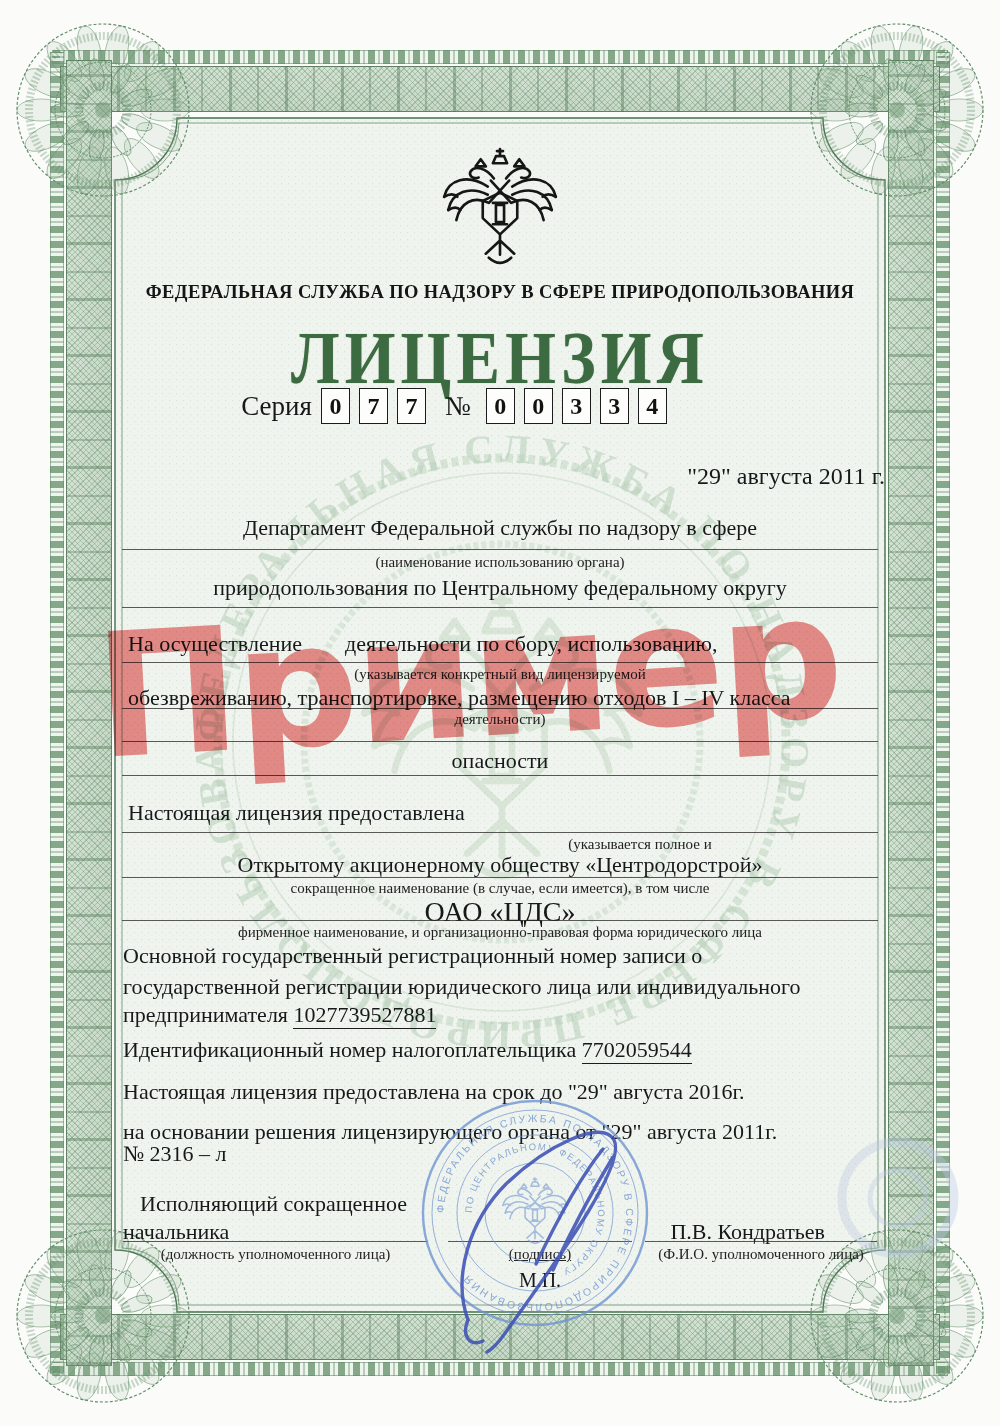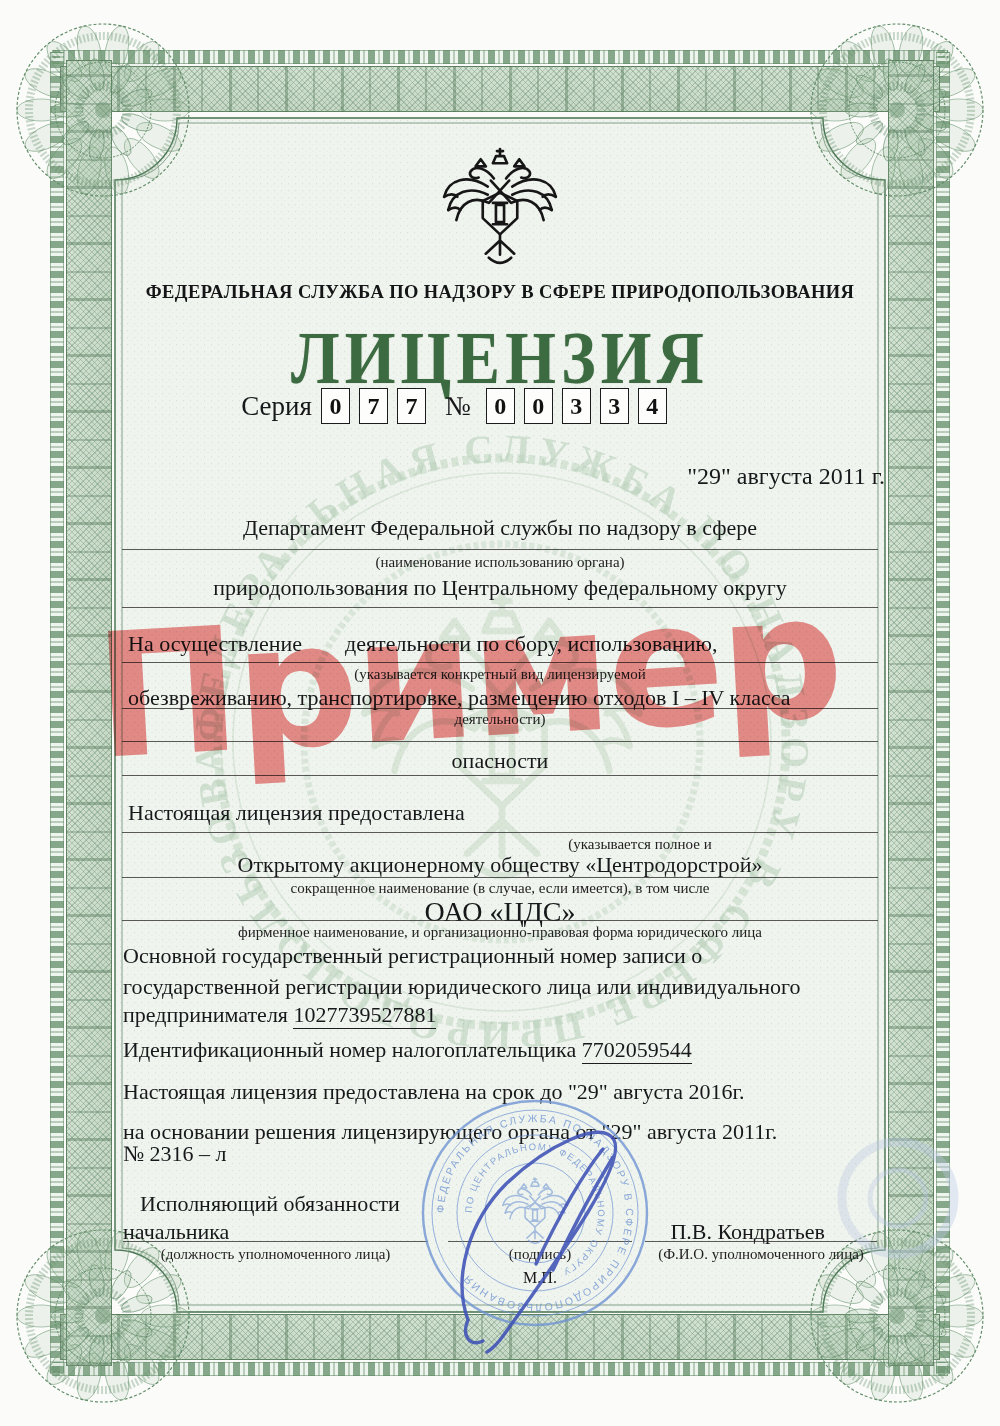--- a/index.html
+++ b/index.html
@@ -202,32 +202,32 @@
   <div class="t" style="top:974px;left:123px;">государственной регистрации юридического лица или индивидуального</div>
   <div class="t" style="top:943px;left:123px;">Основной государственный регистрационный номер записи о</div>
   <div class="t" style="top:1002px;left:123px;"><span>предпринимателя </span><span class="u">1027739527881</span></div>
 
   <div class="t" style="top:1037px;left:123px;"><span>Идентификационный номер налогоплательщика </span><span class="u">7702059544</span></div>
 
   <div class="t" style="top:1079px;left:123px;">Настоящая лицензия предоставлена на срок до "29" августа 2016г.</div>
   <div class="t" style="top:1119px;left:123px;">на основании решения лицензирующего органа от "29" августа 2011г.</div>
   <div class="t" style="top:1141px;left:123px;">№  2316 – л</div>
 
-  <div class="t" style="top:1191px;left:140px;">Исполняющий обязанности</div>
+  <div class="t" style="top:1191px;left:140px;">Исполняющий сокращенное</div>
   <div class="t" style="top:1219px;left:123px;">начальника</div>
   <div class="t" style="top:1219px;right:175px;">П.В. Кондратьев</div>
 
   <div class="rule" style="top:1241px;left:123px;width:305px;"></div>
   <div class="rule" style="top:1241px;left:448px;width:184px;"></div>
   <div class="rule" style="top:1241px;left:645px;width:232px;"></div>
   <div class="c" style="top:1246px;left:123px;width:305px;text-align:center;">(должность уполномоченного лица)</div>
-  <div class="c" style="top:1246px;left:448px;width:184px;text-align:center;">(подпись)</div>
+  <div class="c" style="top:1246px;left:448px;width:184px;text-align:center;text-decoration:underline;">(подпись)</div>
   <div class="c" style="top:1246px;left:645px;width:232px;text-align:center;">(Ф.И.О. уполномоченного лица)</div>
 
-  <div class="t" style="top:1268px;left:448px;width:184px;text-align:center;font-size:16px;">М.П.</div>
+  <div class="t" style="top:1268px;left:448px;width:184px;text-align:center;font-size:20px;">М.П.</div>
 </div>
 
 <svg id="overlay" class="layer" viewBox="0 0 1000 1426">
   <g opacity=".38">
     <circle cx="898" cy="1198" r="56" fill="none" stroke="#bcc9e2" stroke-width="9"></circle>
     <circle cx="898" cy="1198" r="28" fill="none" stroke="#bcc9e2" stroke-width="5"></circle>
   </g>
 
   <g opacity=".8" color="#6f94d2" style="mix-blend-mode:multiply;">
     <circle cx="535" cy="1213" r="112" fill="none" stroke="#6f94d2" stroke-width="2.4"></circle>

